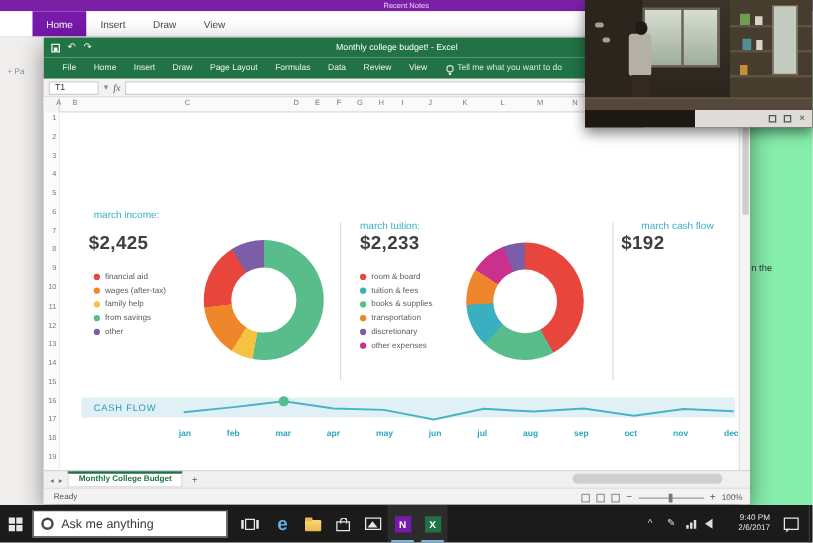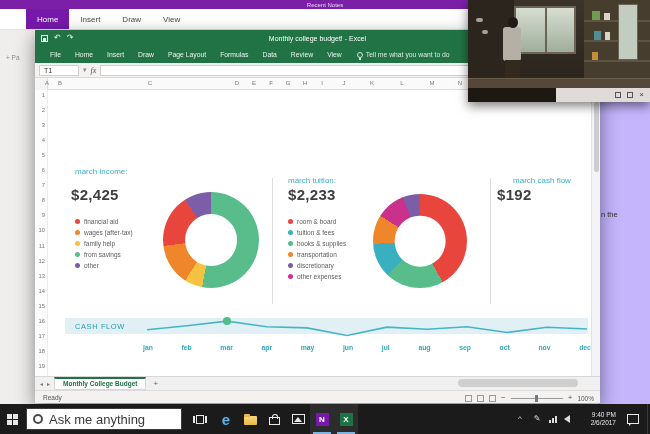--- a/index.html
+++ b/index.html
@@ -9,21 +9,21 @@
 
 #onenote{position:absolute;inset:0;z-index:0;background:#f0eeec}
 #on-caption{position:absolute;left:0;top:0;width:650px;height:9px;background:#7b1fa6;color:#e9d6f4;
   font-size:6px;display:flex;align-items:center;justify-content:center}
 #on-ribbon{position:absolute;left:0;top:9px;width:650px;height:21px;background:#fff;border-bottom:1px solid #e3e1df;
   display:flex;align-items:stretch;padding-left:26px}
 .on-tab{font-size:8px;color:#4a4a4a;padding:5px 11px;display:flex;align-items:center}
 .on-tab.active{background:#7719aa;color:#fff}
 #on-leftrail{position:absolute;left:0;top:30px;width:35px;height:374px;background:#f0eeec}
 #on-addpage{position:absolute;left:6px;top:24px;font-size:6.5px;color:#8a8a8a;white-space:nowrap}
-#on-page{position:absolute;left:598px;top:30px;width:52px;height:374px;background:#c4b5fd}
+#on-page{position:absolute;left:598px;top:30px;width:52px;height:374px;background:#86efac}
 #on-fragment{position:absolute;left:3px;top:180px;font-size:7.5px;color:#333;white-space:nowrap}
 
 
 #excel{position:absolute;left:35px;top:30px;width:565px;height:373px;background:#fff;z-index:2;
   box-shadow:0 6px 18px rgba(0,0,0,.45)}
 #xl-titlebar{position:absolute;left:0;top:0;width:100%;height:16px;background:#217346;color:#fff}
 #xl-qat{position:absolute;left:6px;top:0;height:16px;display:flex;align-items:center;gap:6px}
 .qat-glyph{font-size:8px;color:#eaf3ee;line-height:1}
 #save-ic{width:7px;height:7px;border:1px solid #eaf3ee;position:relative}
 #save-ic::after{content:"";position:absolute;left:1px;bottom:0;width:3px;height:3px;background:#eaf3ee}
@@ -110,21 +110,21 @@
 #vid-close{font-size:8px;color:#444;line-height:1}
 
 
 #taskbar{position:absolute;left:0;top:404px;width:650px;height:30px;background:#1b1b1b;z-index:5}
 .tb-cell{position:absolute;top:0;height:30px;display:flex;align-items:center;justify-content:center}
 #start-grid{display:grid;grid-template-columns:5px 5px;grid-template-rows:5px 5px;gap:1px}
 #start-grid span{background:#e6e6e6}
 #search-box{position:absolute;left:26px;top:4px;width:156px;height:22px;background:#fff;border:1px solid #3d3d3d;
   display:flex;align-items:center;gap:6px;padding-left:6px}
 #cortana-ring{width:10px;height:10px;border:2px solid #4a4a4a;border-radius:50%;flex:0 0 auto}
-#search-text{font-size:13px;color:#3a3a3a;white-space:nowrap}
+#search-text{font-size:10px;color:#3a3a3a;white-space:nowrap}
 #taskview-ic{display:flex;align-items:center;gap:1px}
 #taskview-ic .s{width:2px;height:7px;border:1px solid #e6e6e6}
 #taskview-ic .c{width:8px;height:9px;border:1px solid #e6e6e6}
 .appbar{position:absolute;bottom:0;left:3px;width:18px;height:2px;background:#7db4e0}
 #edge-glyph{font-size:15px;font-weight:bold;color:#5fb2e8;line-height:1}
 #folder-ic{width:13px;height:9px;background:linear-gradient(#f7d978,#e9b84d);border-radius:1px;position:relative;margin-top:2px}
 #folder-ic::before{content:"";position:absolute;left:0;top:-2px;width:6px;height:3px;background:#e9b84d;border-radius:1px}
 #store-ic{width:11px;height:8px;border:1px solid #e8e8e8;position:relative;margin-top:3px}
 #store-ic::before{content:"";position:absolute;left:2.5px;top:-4px;width:4px;height:4px;border:1px solid #e8e8e8;border-bottom:none;border-radius:3px 3px 0 0}
 #photos-ic{width:13px;height:10px;border:1px solid #e8e8e8;position:relative}

